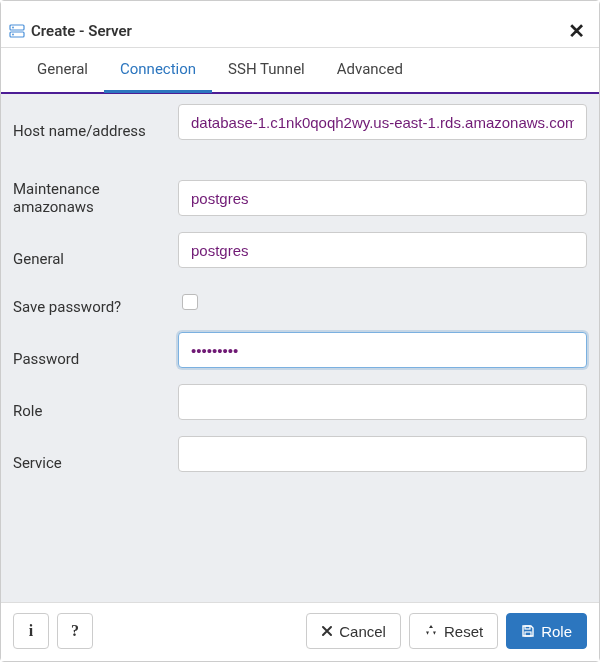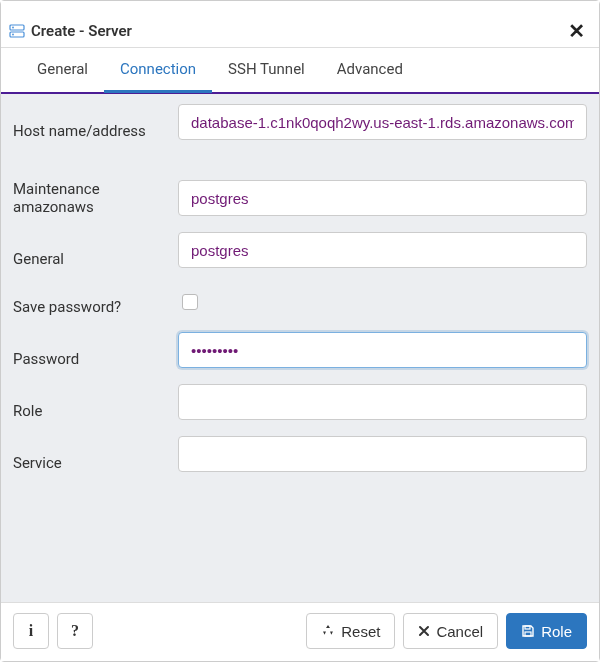--- a/index.html
+++ b/index.html
@@ -252,35 +252,35 @@
   <div class="dialog-footer">
     <button class="icon-btn">
       <span>i</span>
     </button>
     <button class="icon-btn">
       <span>?</span>
     </button>
     <div class="footer-spacer"></div>
     <button class="btn">
       <span class="ico">
+        <svg width="12" height="12" viewBox="0 0 12 12">
+            <path d="M2 2 L10 10 M10 2 L2 10" stroke="#333" stroke-width="2" stroke-linecap="round"></path>
+          </svg>
+      </span>
+      <span>Cancel</span>
+    </button>
+    <button class="btn">
+      <span class="ico">
         <svg width="14" height="14" viewBox="0 0 14 14">
           <path d="M7 1 L9 4 L5 4 Z" fill="#333"></path>
           <path d="M12 8 L10 11 L8.5 8.5 Z" fill="#333" transform="rotate(120 7 7)"></path>
           <path d="M2 8 L4 11 L5.5 8.5 Z" fill="#333" transform="rotate(-120 7 7)"></path>
         </svg>
       </span>
       <span>Reset</span>
-    </button>
-    <button class="btn">
-      <span class="ico">
-        <svg width="12" height="12" viewBox="0 0 12 12">
-            <path d="M2 2 L10 10 M10 2 L2 10" stroke="#333" stroke-width="2" stroke-linecap="round"></path>
-          </svg>
-      </span>
-      <span>Cancel</span>
     </button>
     <button class="btn btn-primary">
       <span class="ico">
         <svg width="14" height="14" viewBox="0 0 14 14">
           <path d="M2 2 L10 2 L12 4 L12 12 L2 12 Z" fill="none" stroke="#fff" stroke-width="1.4"></path>
           <rect x="4" y="2" width="5" height="3" fill="none" stroke="#fff" stroke-width="1.2"></rect>
           <rect x="4" y="8" width="6" height="4" fill="none" stroke="#fff" stroke-width="1.2"></rect>
         </svg>
       </span>
       <span>Role</span>

